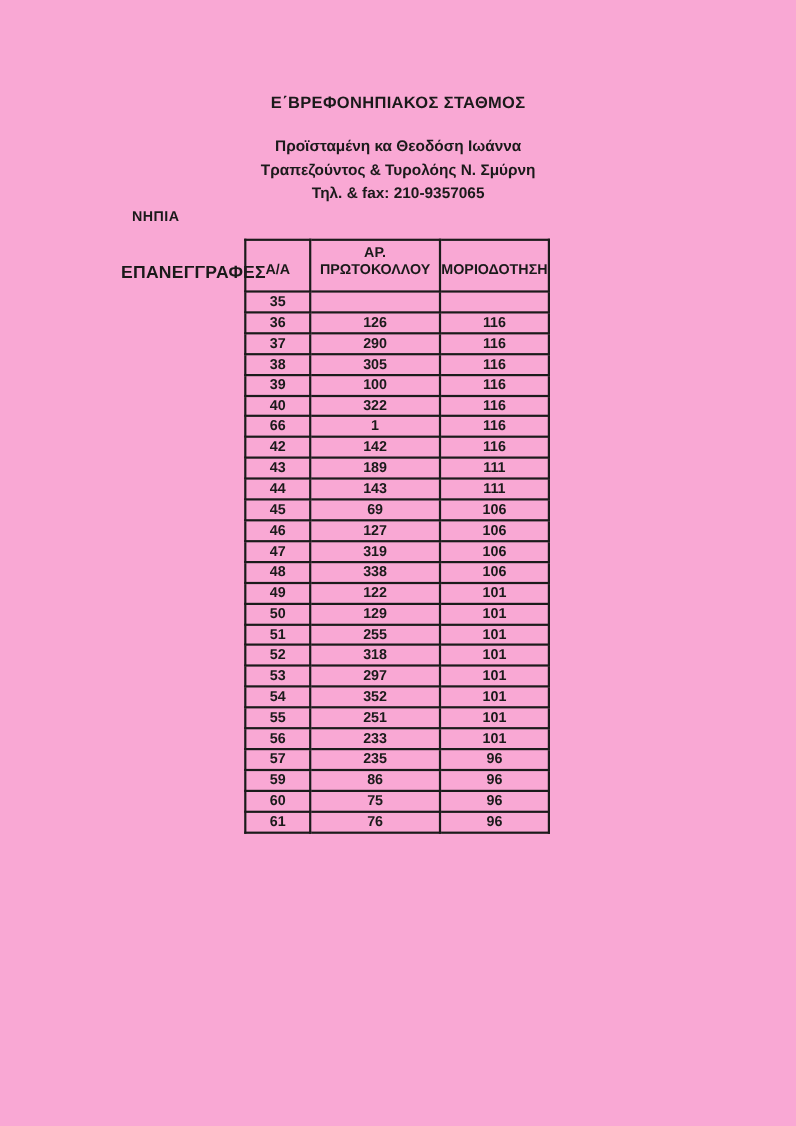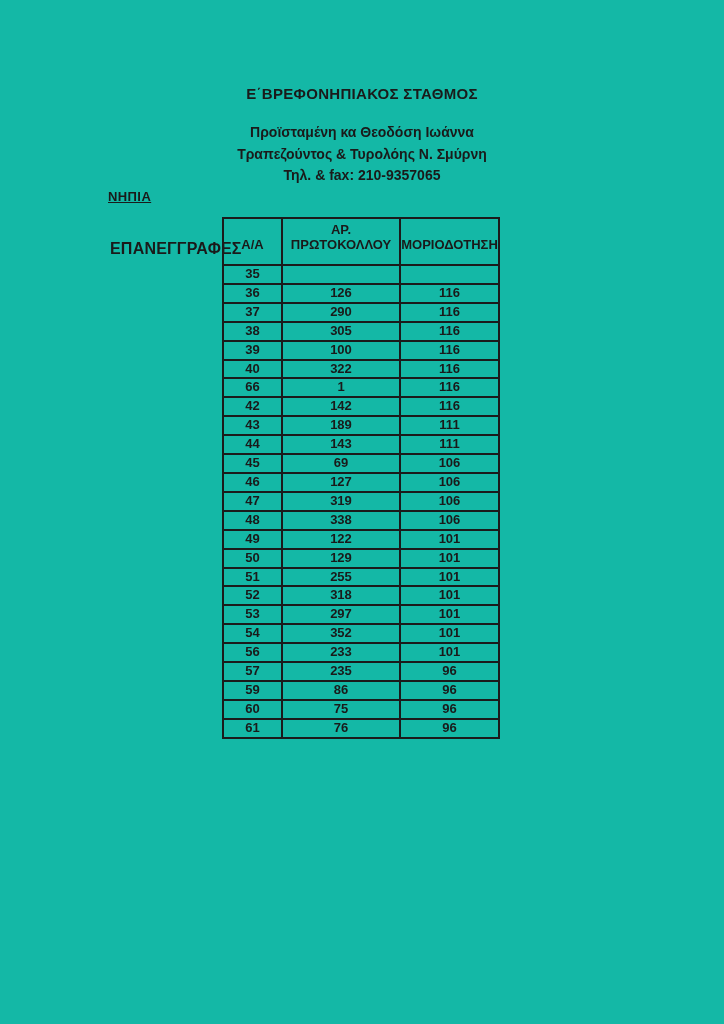--- a/index.html
+++ b/index.html
@@ -5,21 +5,21 @@
   html, body {
     margin: 0;
     padding: 0;
     background: #e8e8e8;
   }
   .page {
     position: relative;
     width: 724px;
     height: 1024px;
     margin: 0 auto;
-    background: #14b8a6;
+    background: #f9a8d4;
     font-family: "Liberation Sans", "DejaVu Sans", sans-serif;
     font-weight: 700;
     color: #1a1a1a;
     overflow: hidden;
   }
   .doc-title {
     position: absolute;
     top: 85px;
     left: 0;
     width: 724px;
@@ -32,24 +32,23 @@
     top: 122px;
     left: 0;
     width: 724px;
     text-align: center;
     font-size: 14px;
     line-height: 21.5px;
   }
   .section-label {
     position: absolute;
     top: 189px;
-    left: 108px;
+    left: 120px;
     font-size: 13px;
     letter-spacing: 0.4px;
-    text-decoration: underline;
   }
   .group-label {
     position: absolute;
     top: 240px;
     left: 110px;
     font-size: 16px;
     letter-spacing: 0.2px;
   }
   table.roster {
     position: absolute;
@@ -211,20 +210,25 @@
           <td>53</td>
           <td>297</td>
           <td>101</td>
         </tr>
         <tr>
           <td>54</td>
           <td>352</td>
           <td>101</td>
         </tr>
         <tr>
+          <td>55</td>
+          <td>251</td>
+          <td>101</td>
+        </tr>
+        <tr>
           <td>56</td>
           <td>233</td>
           <td>101</td>
         </tr>
         <tr>
           <td>57</td>
           <td>235</td>
           <td>96</td>
         </tr>
         <tr>

